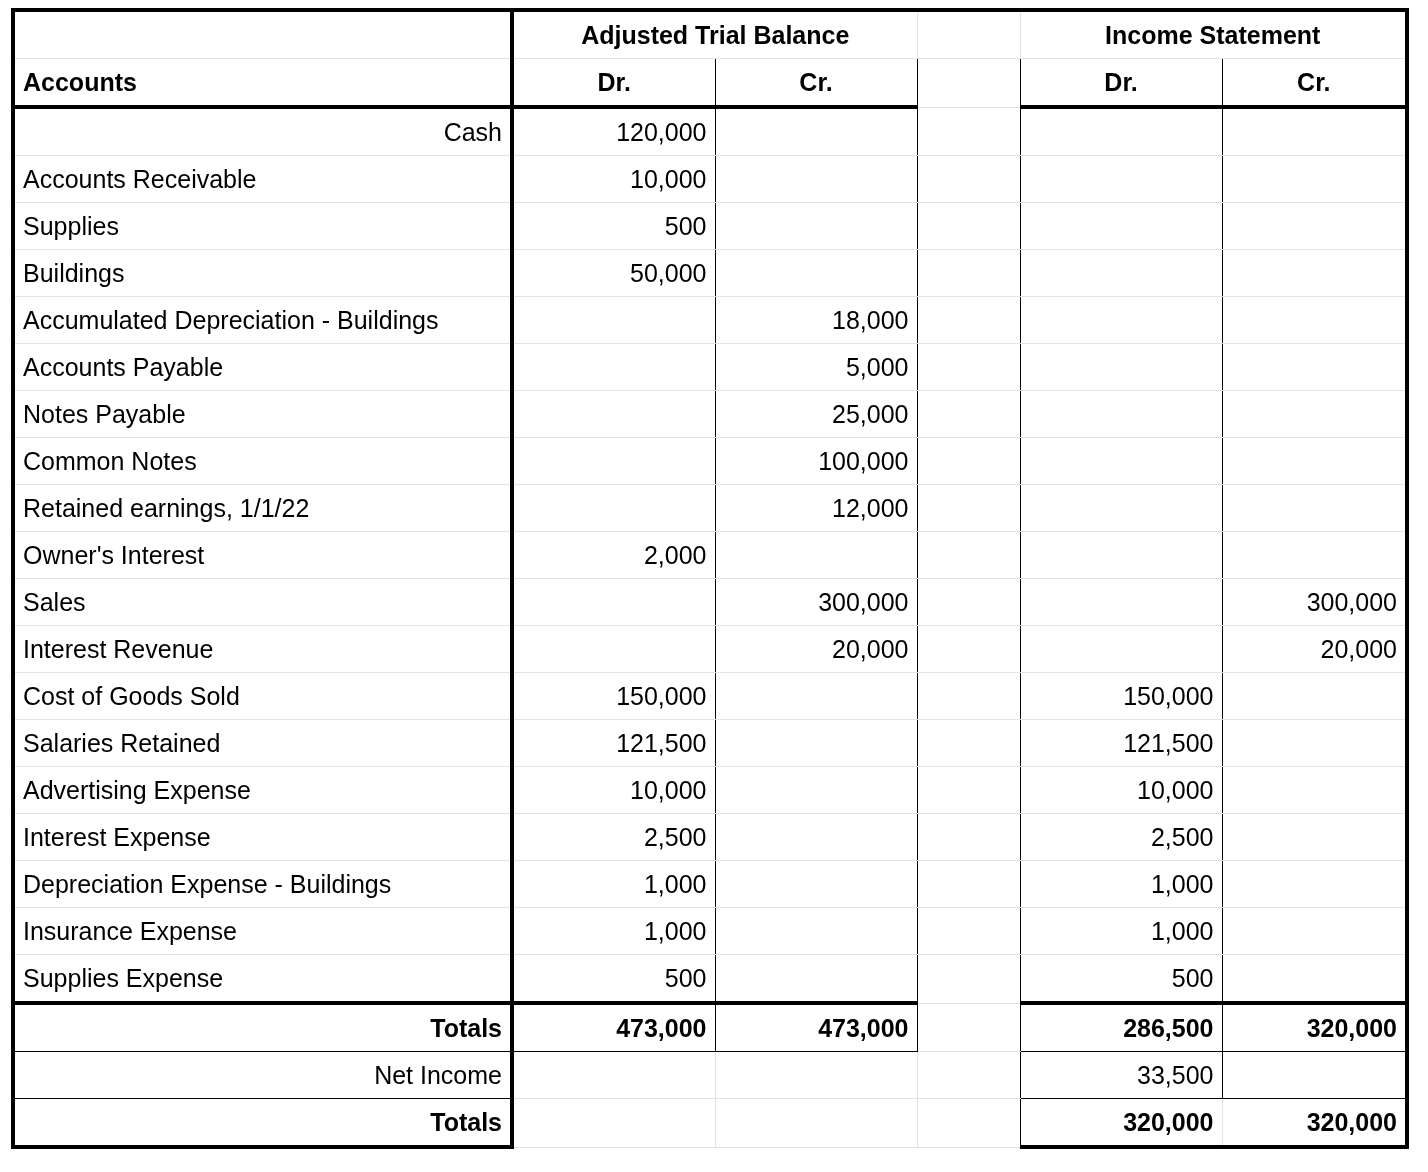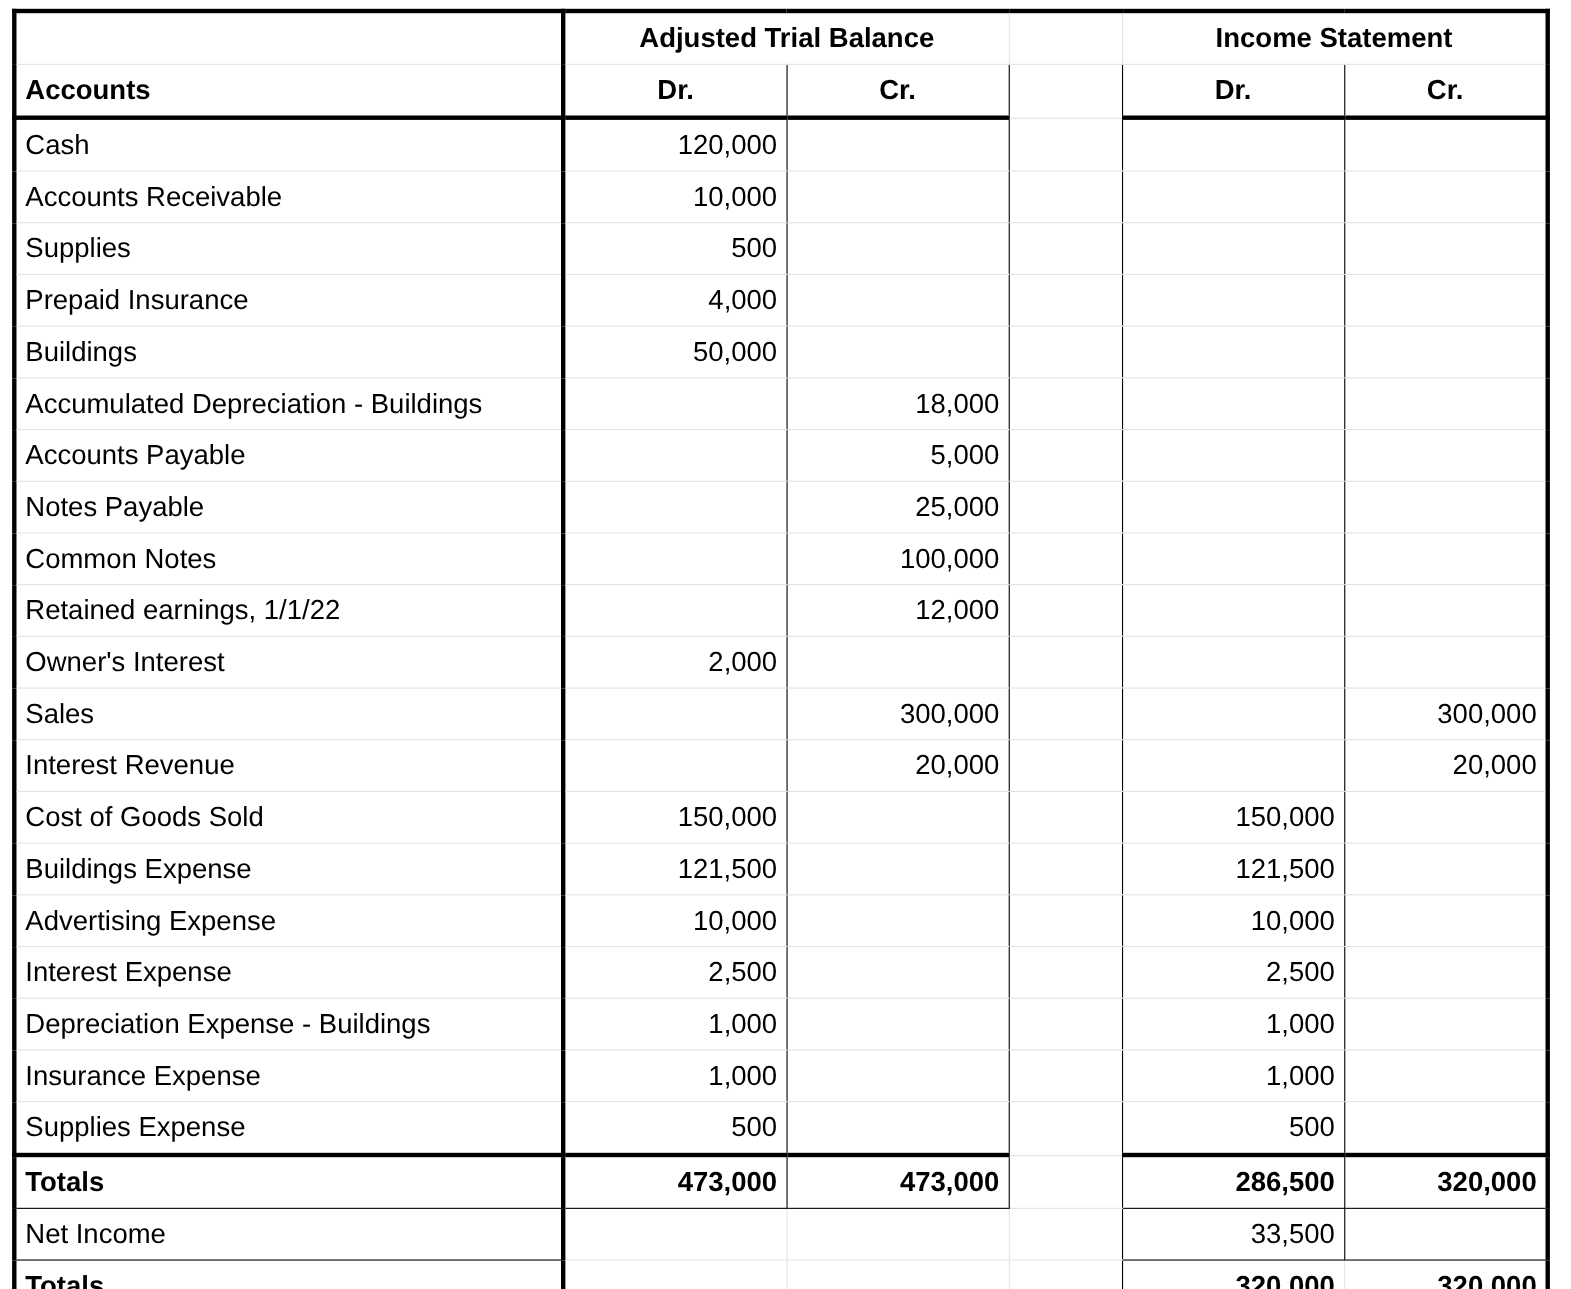--- a/index.html
+++ b/index.html
@@ -61,21 +61,21 @@
   .bt-thin  { border-top: 1.5px solid #000000; }
   .bb-thin  { border-bottom: 1.5px solid #000000; }
 
   .bl-grey  { border-left: 1.5px solid #e3e3e3; }
   .br-grey  { border-right: 1.5px solid #e3e3e3; }
   .bt-grey  { border-top: 1.5px solid #e3e3e3; }
   .bb-grey  { border-bottom: 1.5px solid #e3e3e3; }
 
   .bl-none  { border-left: 0; }
   .br-none  { border-right: 0; }
-  .bt-none  { border-top: 0; }
+  .bt-none  { border-top: 0; text-align: right; }
 
   
   .num      { text-align: right; }
   .ctr      { text-align: center; }
   .bold     { font-weight: bold; }
   .gapcell  { background: #ffffff; }
 
   
   tr.header-top td   { height: 46px; line-height: 46px; }
   tr.header-sub td   { height: 46px; line-height: 46px; }
@@ -129,28 +129,20 @@
         </tr>
         <tr>
           <td class="bl-thick br-thick bt-grey bb-grey">Supplies</td>
           <td class="num bl-thick br-thin bt-grey bb-grey">500</td>
           <td class="num br-thin bt-grey bb-grey"></td>
           <td class="gapcell bt-grey bb-grey"></td>
           <td class="num bl-thin br-thin bt-grey bb-grey"></td>
           <td class="num br-thick bt-grey bb-grey"></td>
         </tr>
         <tr>
-          <td class="bl-thick br-thick bt-grey bb-grey">Prepaid Insurance</td>
-          <td class="num bl-thick br-thin bt-grey bb-grey">4,000</td>
-          <td class="num br-thin bt-grey bb-grey"></td>
-          <td class="gapcell bt-grey bb-grey"></td>
-          <td class="num bl-thin br-thin bt-grey bb-grey"></td>
-          <td class="num br-thick bt-grey bb-grey"></td>
-        </tr>
-        <tr>
           <td class="bl-thick br-thick bt-grey bb-grey">Buildings</td>
           <td class="num bl-thick br-thin bt-grey bb-grey">50,000</td>
           <td class="num br-thin bt-grey bb-grey"></td>
           <td class="gapcell bt-grey bb-grey"></td>
           <td class="num bl-thin br-thin bt-grey bb-grey"></td>
           <td class="num br-thick bt-grey bb-grey"></td>
         </tr>
         <tr>
           <td class="bl-thick br-thick bt-grey bb-grey">Accumulated Depreciation - Buildings</td>
           <td class="num bl-thick br-thin bt-grey bb-grey"></td>
@@ -217,21 +209,21 @@
         </tr>
         <tr>
           <td class="bl-thick br-thick bt-grey bb-grey">Cost of Goods Sold</td>
           <td class="num bl-thick br-thin bt-grey bb-grey">150,000</td>
           <td class="num br-thin bt-grey bb-grey"></td>
           <td class="gapcell bt-grey bb-grey"></td>
           <td class="num bl-thin br-thin bt-grey bb-grey">150,000</td>
           <td class="num br-thick bt-grey bb-grey"></td>
         </tr>
         <tr>
-          <td class="bl-thick br-thick bt-grey bb-grey">Buildings Expense</td>
+          <td class="bl-thick br-thick bt-grey bb-grey">Salaries Retained</td>
           <td class="num bl-thick br-thin bt-grey bb-grey">121,500</td>
           <td class="num br-thin bt-grey bb-grey"></td>
           <td class="gapcell bt-grey bb-grey"></td>
           <td class="num bl-thin br-thin bt-grey bb-grey">121,500</td>
           <td class="num br-thick bt-grey bb-grey"></td>
         </tr>
         <tr>
           <td class="bl-thick br-thick bt-grey bb-grey">Advertising Expense</td>
           <td class="num bl-thick br-thin bt-grey bb-grey">10,000</td>
           <td class="num br-thin bt-grey bb-grey"></td>

